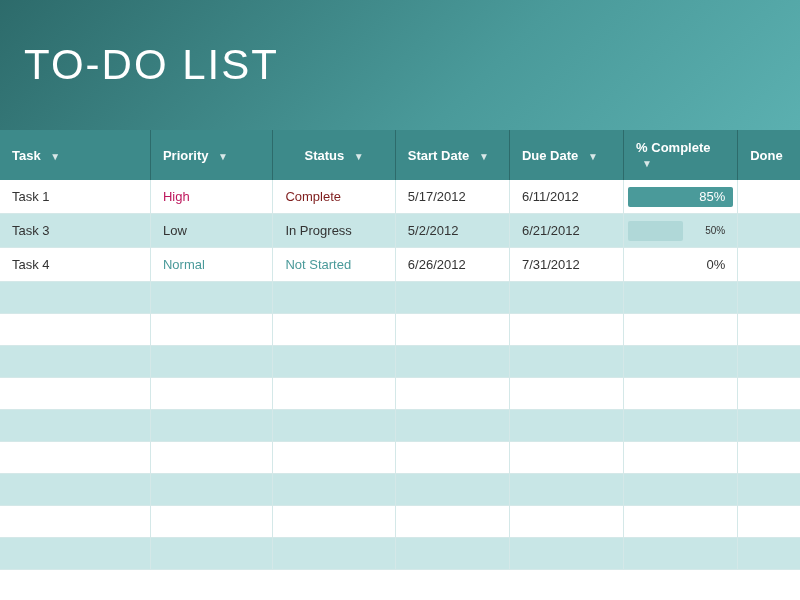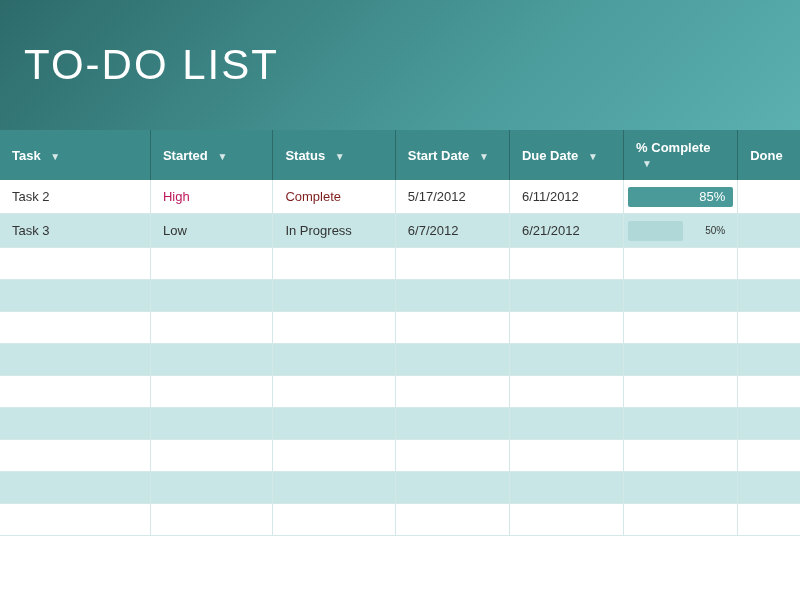--- a/index.html
+++ b/index.html
@@ -51,21 +51,21 @@
       position: relative;
       user-select: none;
     }
 
     thead th:last-child {
       border-right: none;
     }
 
     .col-task { width: 145px; }
     .col-priority { width: 118px; }
-    .col-status { width: 118px; }
+    .col-status { width: 118px; text-align: center; }
     .col-startdate { width: 110px; }
     .col-duedate { width: 110px; }
     .col-complete { width: 110px; }
     .col-done { width: 60px; }
 
     .filter-arrow {
       display: inline-block;
       margin-left: 6px;
       font-size: 10px;
       vertical-align: middle;
@@ -119,21 +119,21 @@
 
 <div class="table-container">
   <table>
     <thead>
       <tr>
         <th class="col-task">
           <span>Task</span>
           <span class="filter-arrow">▼</span>
         </th>
         <th class="col-priority">
-          <span>Started</span>
+          <span>Priority</span>
           <span class="filter-arrow">▼</span>
         </th>
         <th class="col-status">
           <span>Status</span>
           <span class="filter-arrow">▼</span>
         </th>
         <th class="col-startdate">
           <span>Start Date</span>
           <span class="filter-arrow">▼</span>
         </th>
@@ -145,43 +145,54 @@
           <span>% Complete</span>
           <span class="filter-arrow">▼</span>
         </th>
         <th class="col-done">
           <span>Done</span>
         </th>
       </tr>
     </thead>
     <tbody id="table-body">
         <tr>
-          <td>Task 2</td>
+          <td>Task 1</td>
           <td class="priority-high">High</td>
           <td class="status-complete">Complete</td>
           <td>5/17/2012</td>
           <td>6/11/2012</td>
           <td class="progress-cell" style="position: relative;">
             <div style="position: absolute; left: 4px; top: 50%; transform: translateY(-50%); height: 20px; width: calc(100% - 8px); background: rgb(74, 154, 154); border-radius: 2px;"></div>
             <span style="position: relative; z-index: 2; color: white; font-size: 13px; display: block; text-align: right;">85%</span>
           </td>
           <td></td>
         </tr>
         <tr>
           <td>Task 3</td>
           <td class="priority-low">Low</td>
           <td class="status-in-progress">In Progress</td>
-          <td>6/7/2012</td>
+          <td>5/2/2012</td>
           <td>6/21/2012</td>
           <td class="progress-cell" style="position: relative;">
             <div style="position: absolute; left: 4px; top: 50%; transform: translateY(-50%); height: 20px; width: 55px; background: rgb(176, 216, 216); border-radius: 2px;"></div>
             <span style="position: relative; z-index: 2; color: rgb(51, 51, 51); font-size: 10px; display: block; text-align: right;">50%</span>
           </td>
           <td></td>
         </tr>
+        <tr>
+          <td>Task 4</td>
+          <td class="priority-normal">Normal</td>
+          <td class="status-not-started">Not Started</td>
+          <td>6/26/2012</td>
+          <td>7/31/2012</td>
+          <td class="progress-cell" style="position: relative;">
+            <span style="color: rgb(51, 51, 51); font-size: 13px; display: block; text-align: right;">0%</span>
+          </td>
+          <td></td>
+        </tr>
         <tr class="empty-rows">
           <td></td>
           <td></td>
           <td></td>
           <td></td>
           <td></td>
           <td></td>
           <td></td>
         </tr>
         <tr class="empty-rows">

